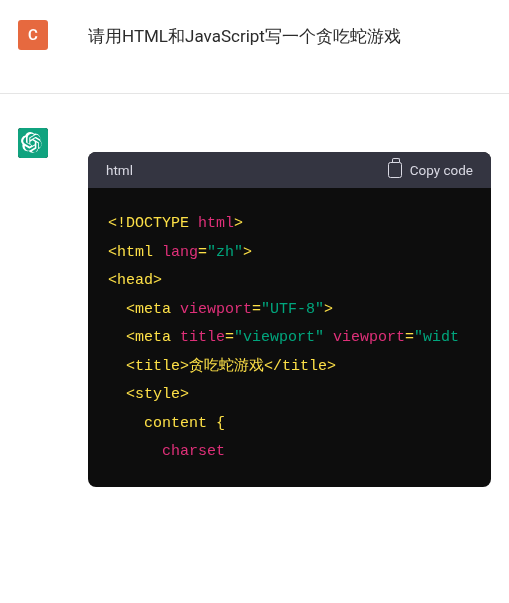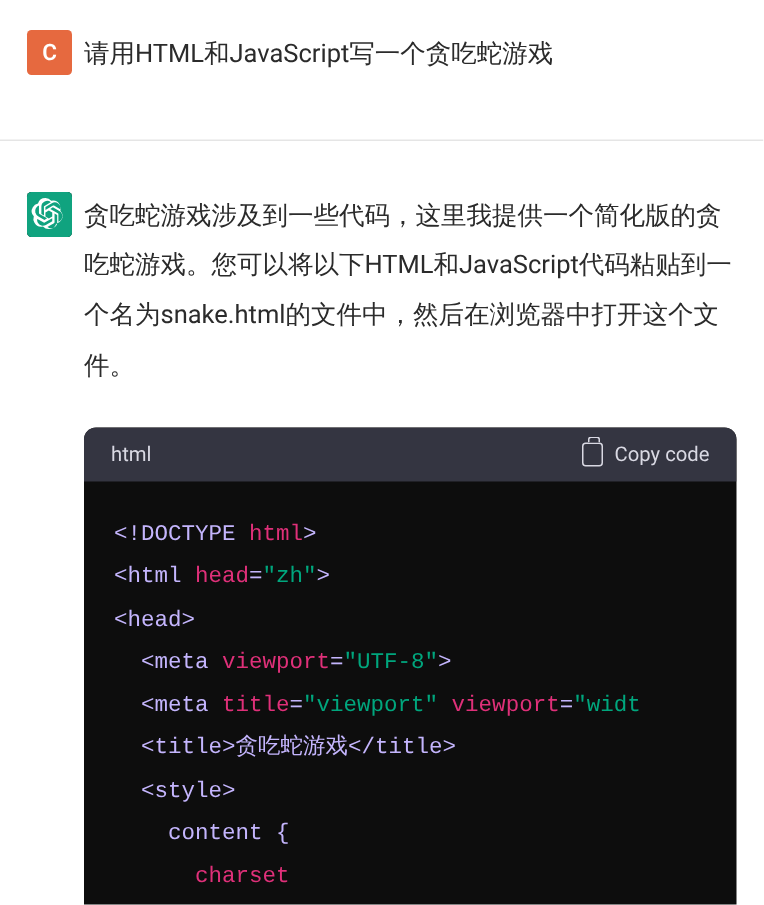--- a/index.html
+++ b/index.html
@@ -29,21 +29,21 @@
 }
 .avatar-user { background: #e6693f; }
 .avatar-assistant {
   background: #10a37f;
   background: #19c37d;
   background: #000;
   padding: 0;
 }
 .avatar-assistant svg { width: 30px; height: 30px; }
 .msg-body {
-  margin-left: 8px;
+  margin-left: 40px;
   flex: 1;
   min-width: 0;
 }
 .msg-text {
   font-size: 17px;
   line-height: 1.95;
   color: #2b2b2b;
 }
 .user-row { padding-top: 20px; padding-bottom: 40px; }
 .divider {
@@ -95,21 +95,21 @@
 }
 .code-body {
   padding: 22px 20px 20px 20px;
   font-family: "SFMono-Regular", Consolas, "Liberation Mono", Menlo, monospace;
   font-size: 15px;
   line-height: 1.9;
   color: #ffffff;
   white-space: pre;
   overflow: hidden;
 }
-.tok-white { color: #c4b5fd; }
+.tok-white { color: #fde047; }
 .tok-red   { color: #df3079; }
 .tok-green { color: #00a67d; }
 </style>
 </head>
 <body>
 
 <div class="message user-row">
   <div class="avatar avatar-user">
     <span>C</span>
   </div>
@@ -121,32 +121,31 @@
 <div class="divider"></div>
 
 <div class="message assistant-row">
   <div class="avatar avatar-assistant">
     <svg viewBox="0 0 41 41">
       <rect width="41" height="41" rx="4" fill="#10a37f"></rect>
       <path fill="#fff" d="M30.4 17.1a7 7 0 0 0-.6-5.8 7.1 7.1 0 0 0-7.7-3.4 7 7 0 0 0-5.3-2.4 7.1 7.1 0 0 0-6.8 4.9 7 7 0 0 0-4.7 3.4 7.1 7.1 0 0 0 .9 8.4 7 7 0 0 0 .6 5.8 7.1 7.1 0 0 0 7.7 3.4 7 7 0 0 0 5.3 2.4 7.1 7.1 0 0 0 6.8-4.9 7 7 0 0 0 4.7-3.4 7.1 7.1 0 0 0-.9-8.4zM22.1 33a5.3 5.3 0 0 1-3.4-1.2l.2-.1 5.7-3.3a.9.9 0 0 0 .5-.8v-8l2.4 1.4v6.7A5.3 5.3 0 0 1 22.1 33zM9.9 28.1a5.3 5.3 0 0 1-.6-3.6l.2.1 5.7 3.3a.9.9 0 0 0 .9 0l6.9-4v2.8l-5.8 3.4a5.3 5.3 0 0 1-7.3-2zM8.1 14.7a5.3 5.3 0 0 1 2.8-2.3v6.8a.9.9 0 0 0 .5.8l6.9 4-2.4 1.4-5.8-3.4a5.3 5.3 0 0 1-2-7.3zm20 4.7-6.9-4 2.4-1.4 5.8 3.4a5.3 5.3 0 0 1-.8 9.6v-6.8a.9.9 0 0 0-.5-.8zm2.4-3.6-.2-.1-5.7-3.3a.9.9 0 0 0-.9 0l-6.9 4v-2.8l5.8-3.4a5.3 5.3 0 0 1 7.9 5.6zM15.5 21.5l-2.4-1.4v-6.7a5.3 5.3 0 0 1 8.7-4.1l-.2.1-5.7 3.3a.9.9 0 0 0-.5.8zm1.3-2.8 3.1-1.8 3.1 1.8v3.6l-3.1 1.8-3.1-1.8z"></path>
     </svg>
   </div>
   <div class="msg-body">
-    <div class="msg-text">贪吃蛇游戏涉及到一些代码，这里我提供一个简化版的贪吃蛇游戏。您可以将以下HTML和JavaScript代码粘贴到一个名为snake.html的文件中，然后在浏览器中打开这个文件。</div>
 
     <div class="code-block">
       <div class="code-header">
         <span>html</span>
         <div class="copy-group">
           <span class="copy-icon"></span>
           <span>Copy code</span>
         </div>
       </div>
       <div class="code-body"><span class="tok-white">&lt;!DOCTYPE </span><span class="tok-red">html</span><span class="tok-white">&gt;</span>
-<span class="tok-white">&lt;html </span><span class="tok-red">head</span><span class="tok-white">=</span><span class="tok-green">"zh"</span><span class="tok-white">&gt;</span>
+<span class="tok-white">&lt;html </span><span class="tok-red">lang</span><span class="tok-white">=</span><span class="tok-green">"zh"</span><span class="tok-white">&gt;</span>
 <span class="tok-white">&lt;head&gt;</span>
 <span class="tok-white">  &lt;meta </span><span class="tok-red">viewport</span><span class="tok-white">=</span><span class="tok-green">"UTF-8"</span><span class="tok-white">&gt;</span>
 <span class="tok-white">  &lt;meta </span><span class="tok-red">title</span><span class="tok-white">=</span><span class="tok-green">"viewport"</span><span class="tok-white"> </span><span class="tok-red">viewport</span><span class="tok-white">=</span><span class="tok-green">"widt</span>
 <span class="tok-white">  &lt;title&gt;贪吃蛇游戏&lt;/title&gt;</span>
 <span class="tok-white">  &lt;style&gt;</span>
 <span class="tok-white">    content {</span>
 <span class="tok-red">      charset</span></div>
     </div>
   </div>
 </div>

